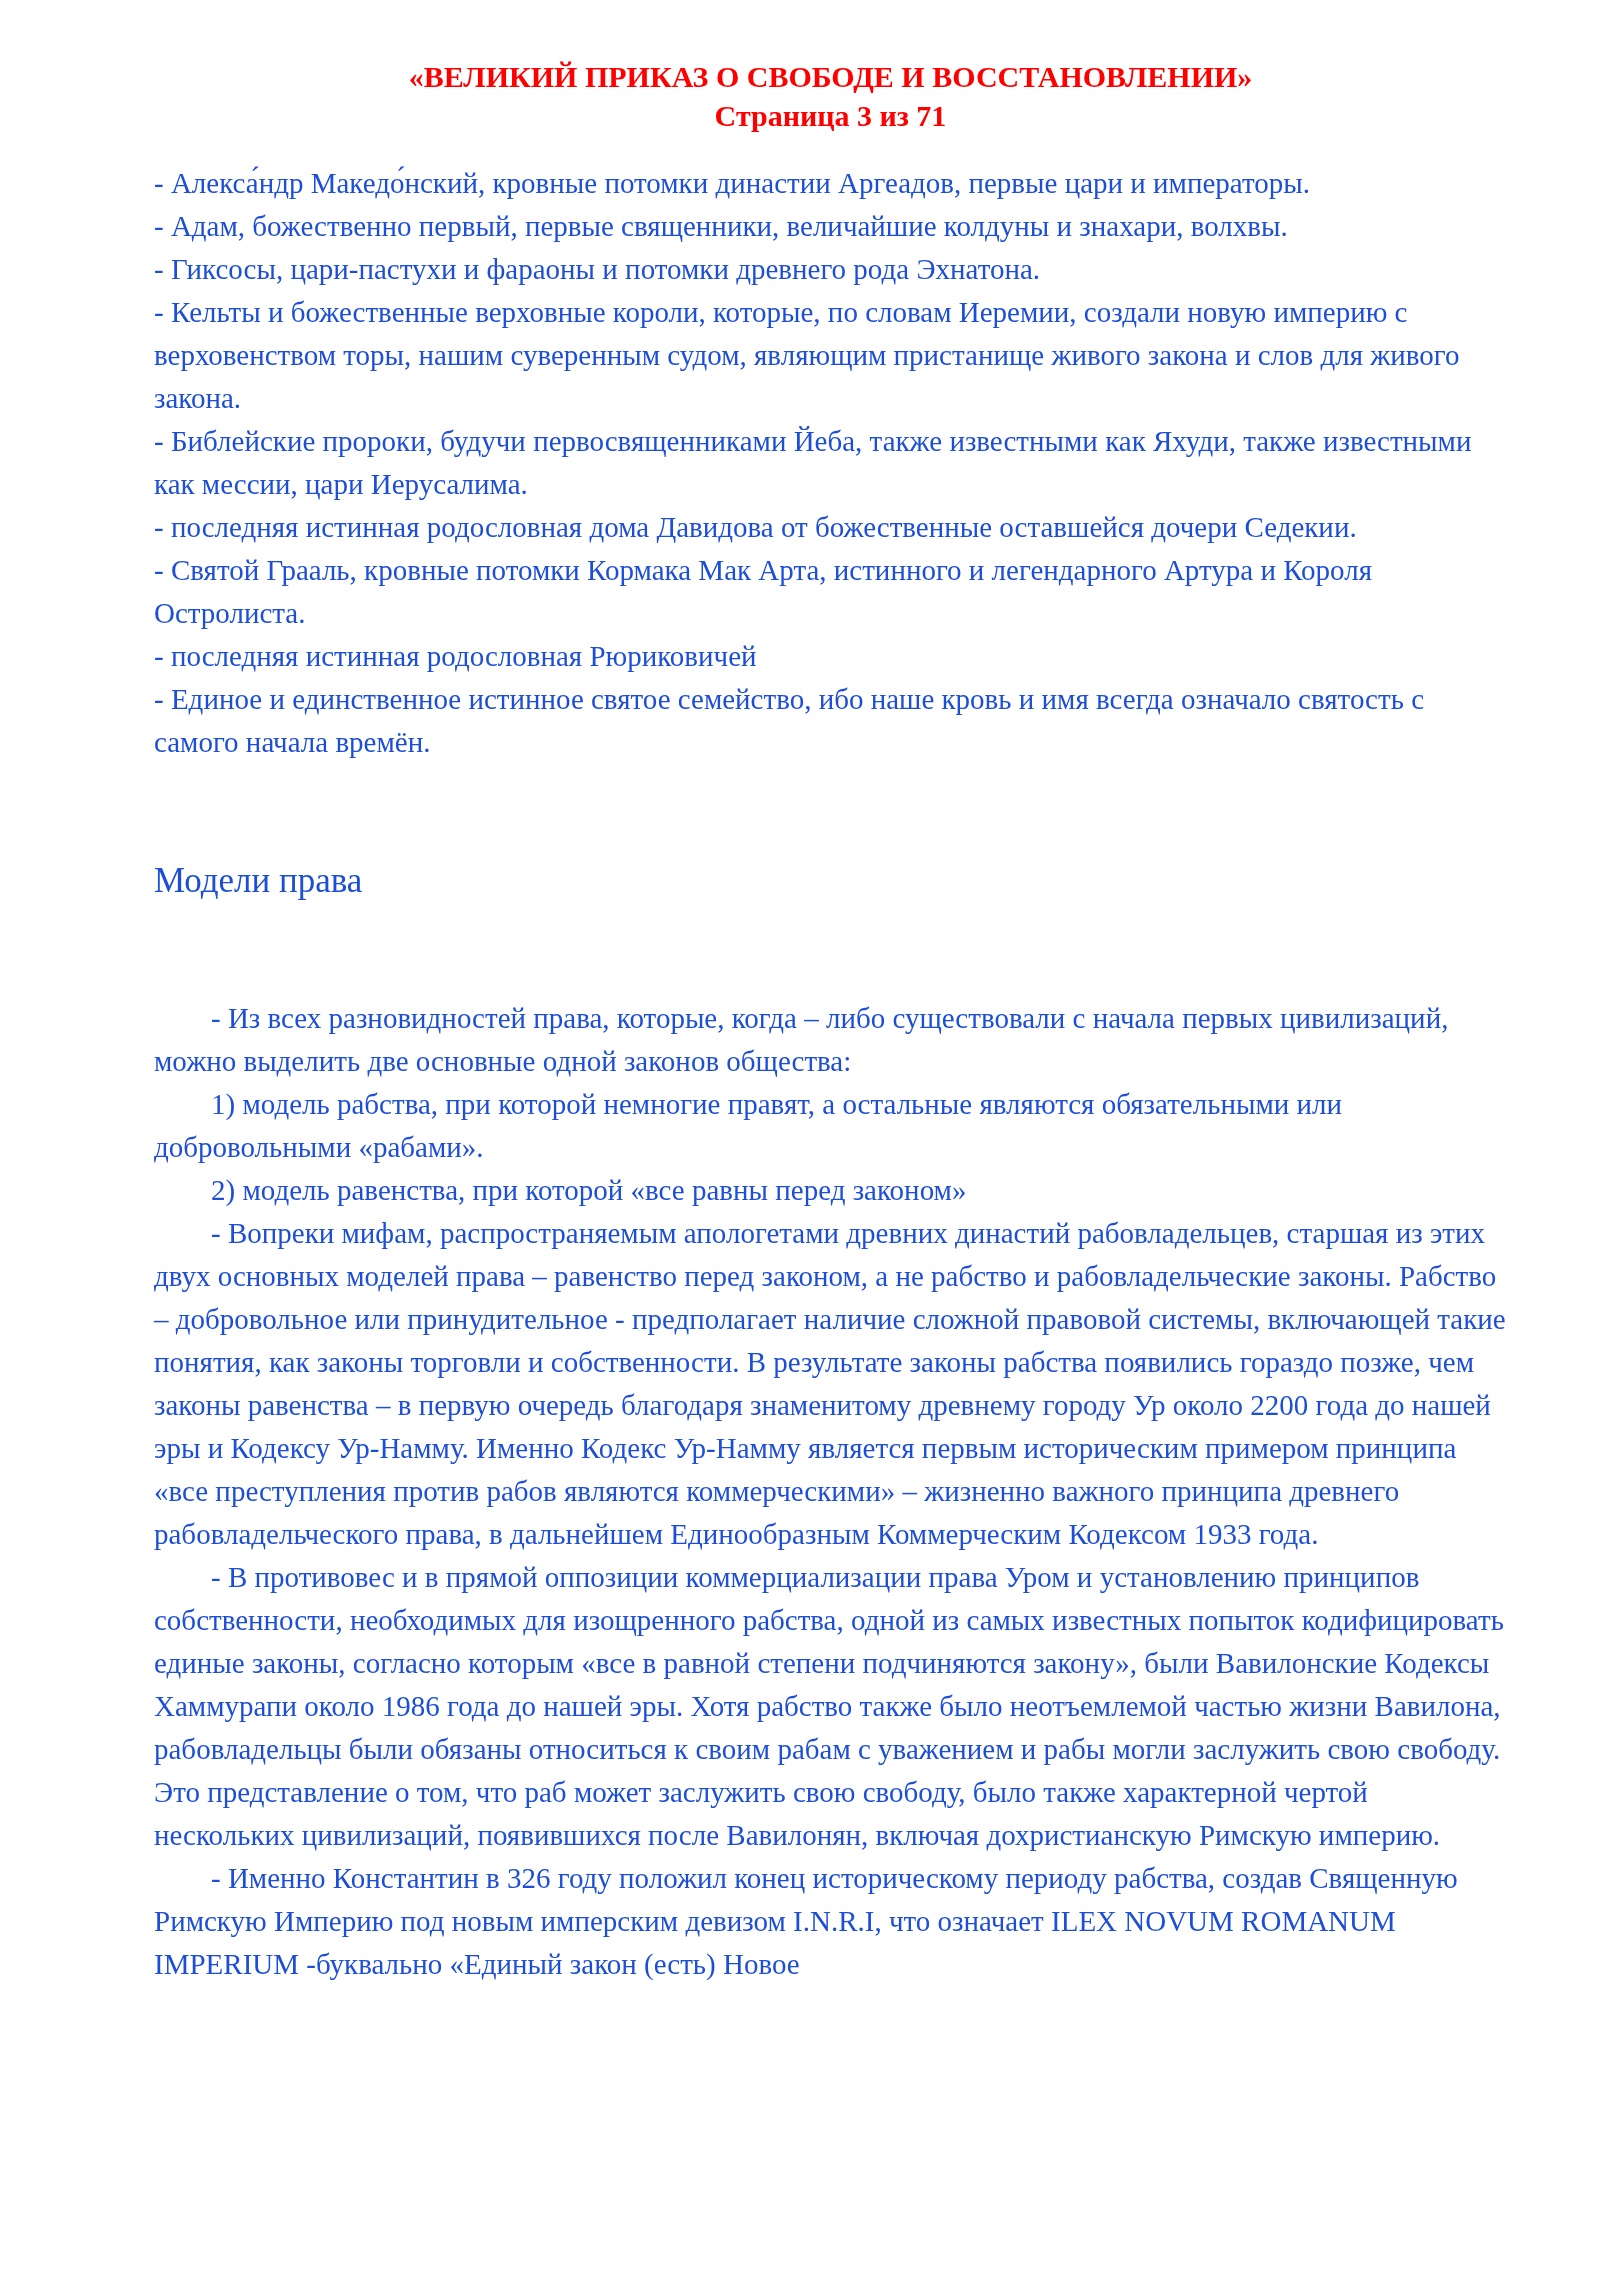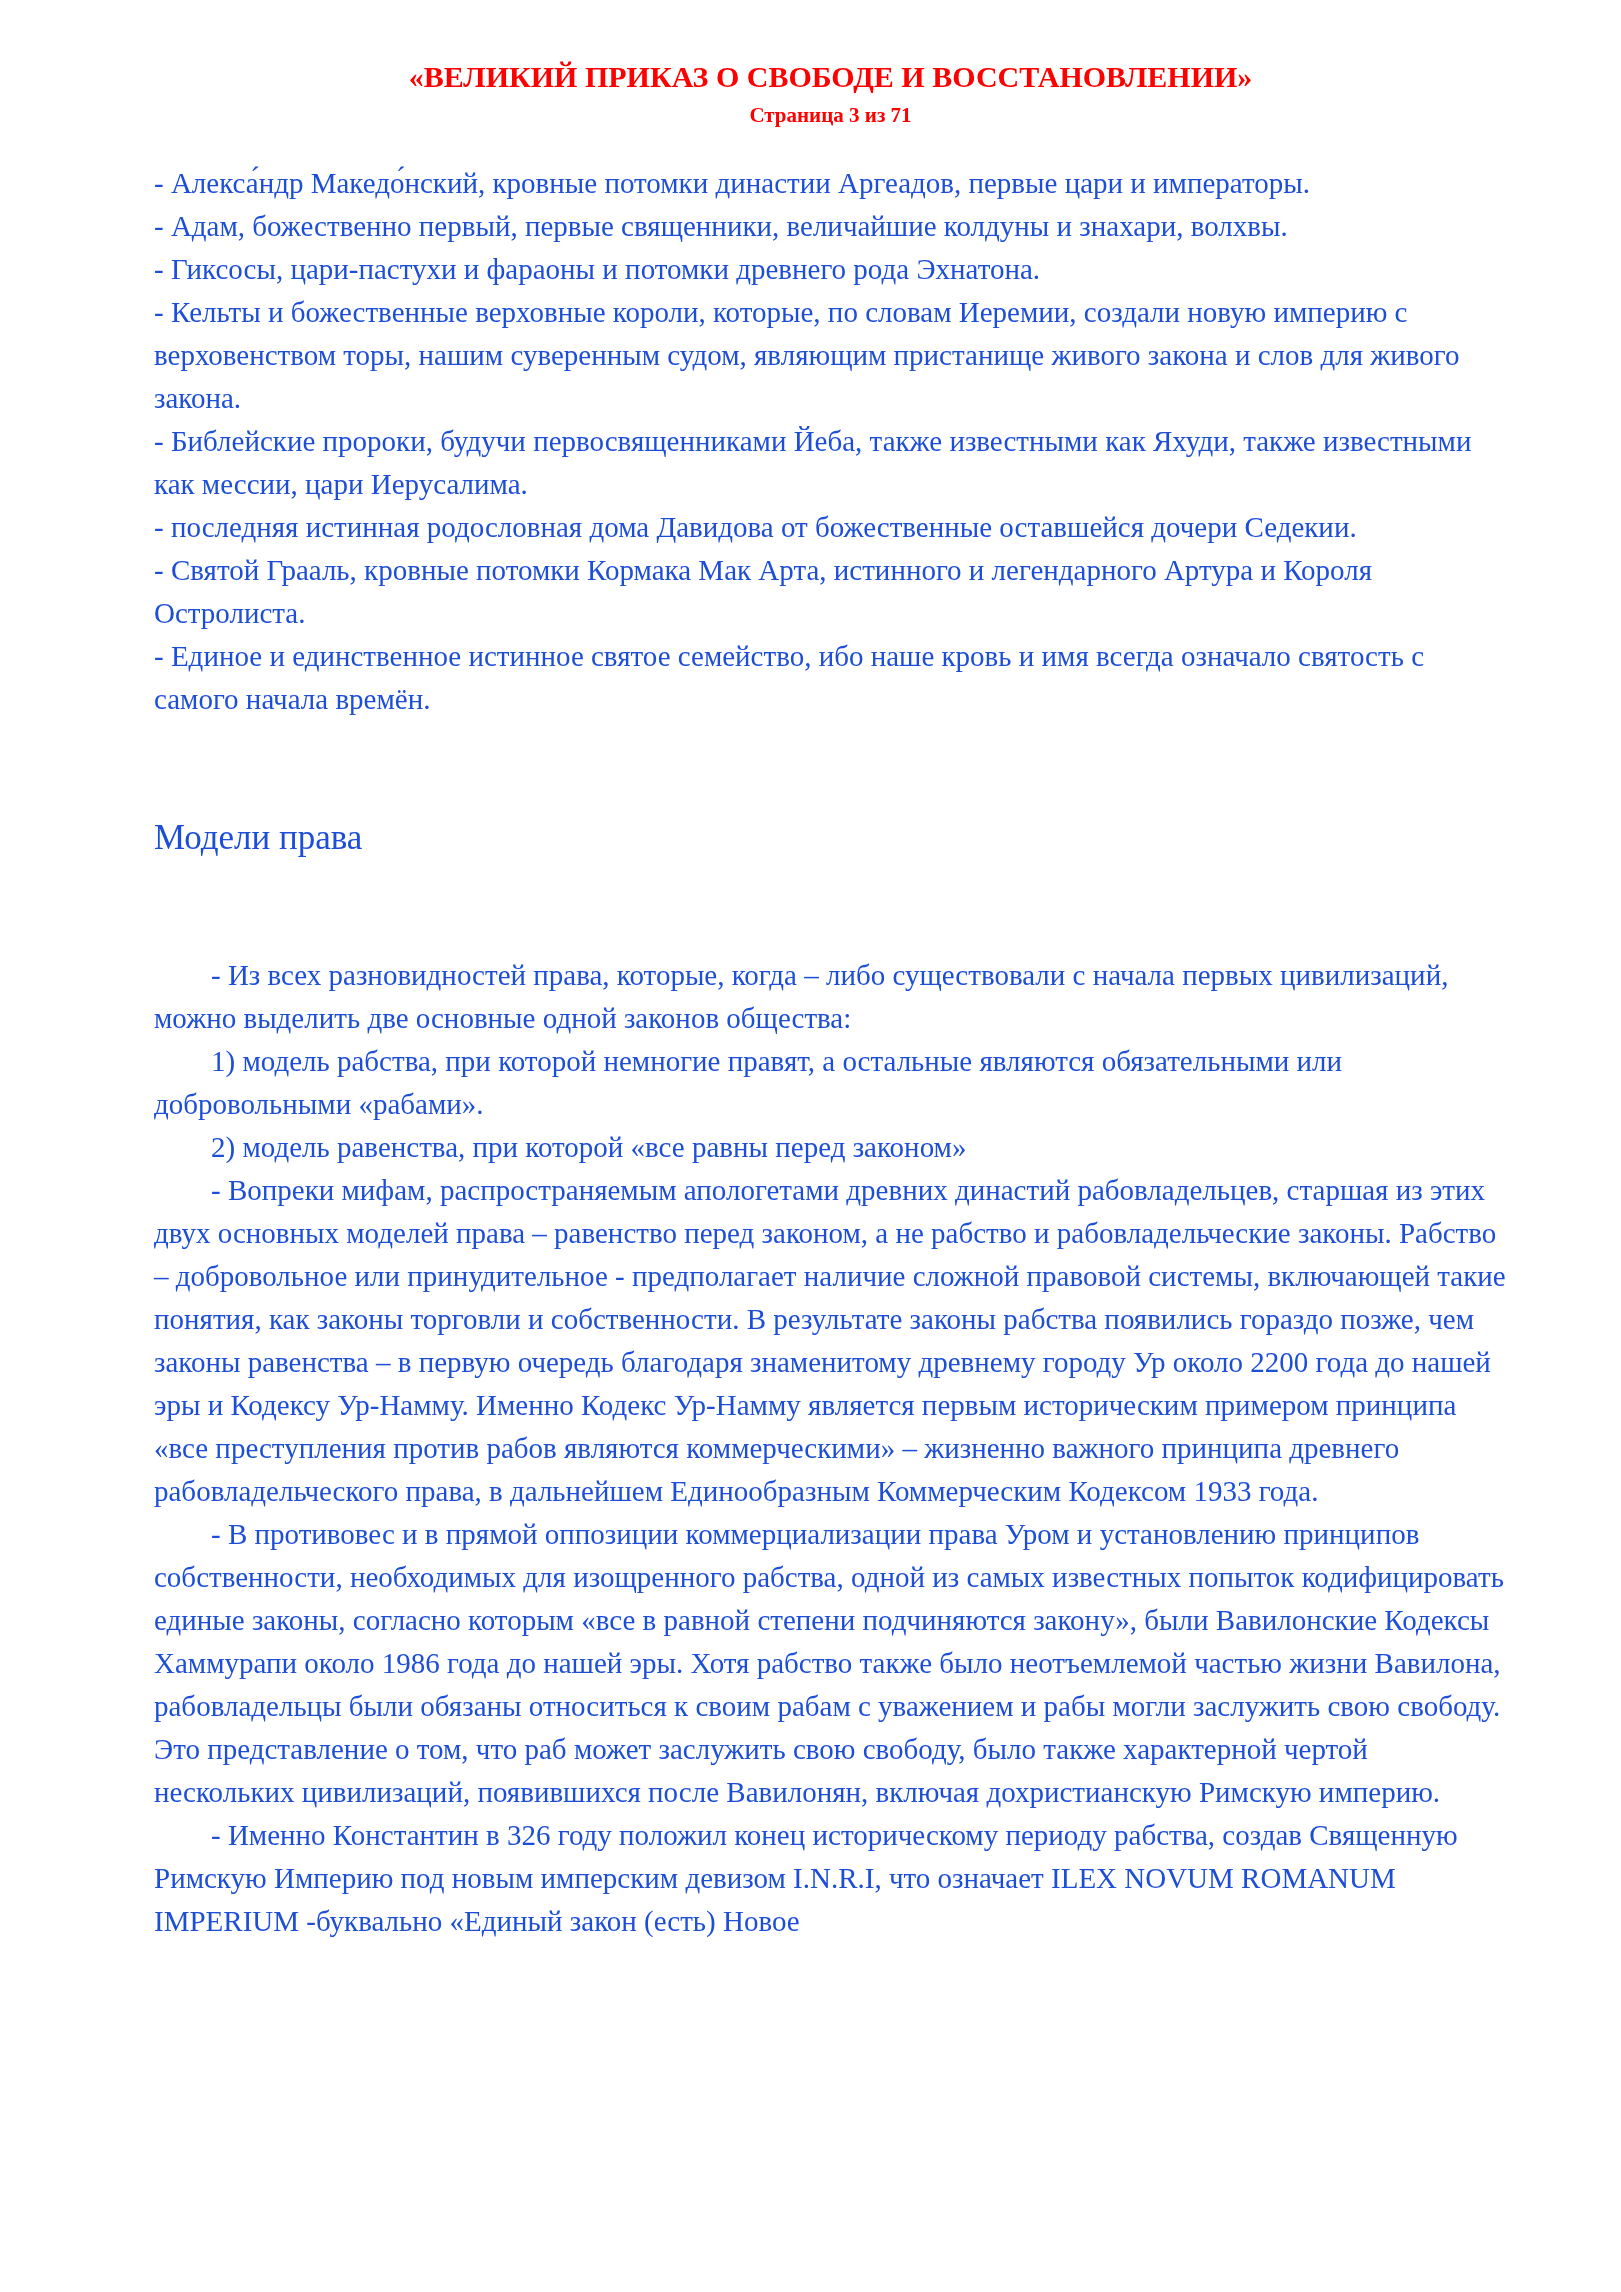--- a/index.html
+++ b/index.html
@@ -24,21 +24,21 @@
     text-align: center;
     color: #ff0000;
     font-weight: bold;
   }
   .doc-title {
     font-size: 30px;
     line-height: 39px;
     margin: 0;
   }
   .doc-subtitle {
-    font-size: 21px;
+    font-size: 30px;
     line-height: 39px;
     margin: 0;
   }
   .doc-body {
     margin-top: 27.4px;
     color: #1d4ed8;
     font-size: 29px;
     line-height: 43px;
   }
   .doc-body p {
@@ -67,20 +67,21 @@
 
   <div class="doc-body">
 
     <p>- Алекса́ндр Македо́нский, кровные потомки династии Аргеадов, первые цари и императоры.</p>
     <p>- Адам, божественно первый, первые священники, величайшие колдуны и знахари, волхвы.</p>
     <p>- Гиксосы, цари-пастухи и фараоны и потомки древнего рода Эхнатона.</p>
     <p>- Кельты и божественные верховные короли, которые, по словам Иеремии, создали новую империю с верховенством торы, нашим суверенным судом, являющим пристанище живого закона и слов для живого закона.</p>
     <p>- Библейские пророки, будучи первосвященниками Йеба, также известными как Яхуди, также известными как мессии, цари Иерусалима.</p>
     <p>- последняя истинная родословная дома Давидова от божественные оставшейся дочери Седекии.</p>
     <p>-  Святой Грааль, кровные потомки Кормака Мак Арта, истинного и легендарного Артура и Короля Остролиста.</p>
+    <p>- последняя истинная родословная Рюриковичей</p>
     <p>- Единое и единственное истинное святое семейство, ибо наше кровь и имя всегда означало святость с самого начала времён.</p>
 
     <p class="section-heading">Модели права</p>
 
     <p class="indent">- Из всех разновидностей права, которые, когда – либо существовали с начала первых цивилизаций, можно выделить две основные одной законов общества:</p>
     <p class="indent">1) модель рабства, при которой немногие правят, а остальные являются обязательными или добровольными «рабами».</p>
     <p class="indent">2) модель равенства, при которой «все равны перед законом»</p>
     <p class="indent">- Вопреки мифам, распространяемым апологетами древних династий рабовладельцев, старшая из этих двух основных моделей права – равенство перед законом, а не рабство и рабовладельческие законы. Рабство – добровольное или принудительное - предполагает наличие сложной правовой системы, включающей такие понятия, как законы торговли и собственности. В результате законы рабства появились гораздо позже, чем законы равенства – в первую очередь благодаря знаменитому древнему городу Ур около 2200 года до нашей эры и Кодексу Ур-Намму. Именно Кодекс Ур-Намму является первым историческим примером принципа «все преступления против рабов являются коммерческими» – жизненно важного принципа древнего рабовладельческого права, в дальнейшем Единообразным Коммерческим Кодексом 1933 года.</p>
     <p class="indent">- В противовес и в прямой оппозиции коммерциализации права Уром и установлению принципов собственности, необходимых для изощренного рабства, одной из самых известных попыток кодифицировать единые законы, согласно которым «все в равной степени подчиняются закону», были Вавилонские Кодексы Хаммурапи около 1986 года до нашей эры. Хотя рабство также было неотъемлемой частью жизни Вавилона, рабовладельцы были обязаны относиться к своим рабам с уважением и рабы могли заслужить свою свободу. Это представление о том, что раб может заслужить свою свободу, было также характерной чертой нескольких цивилизаций, появившихся после Вавилонян, включая дохристианскую Римскую империю.</p>
     <p class="indent">- Именно Константин в 326 году положил конец историческому периоду рабства, создав Священную Римскую Империю под новым имперским девизом I.N.R.I, что означает ILEX NOVUM ROMANUM IMPERIUM -буквально «Единый закон (есть) Новое</p>

